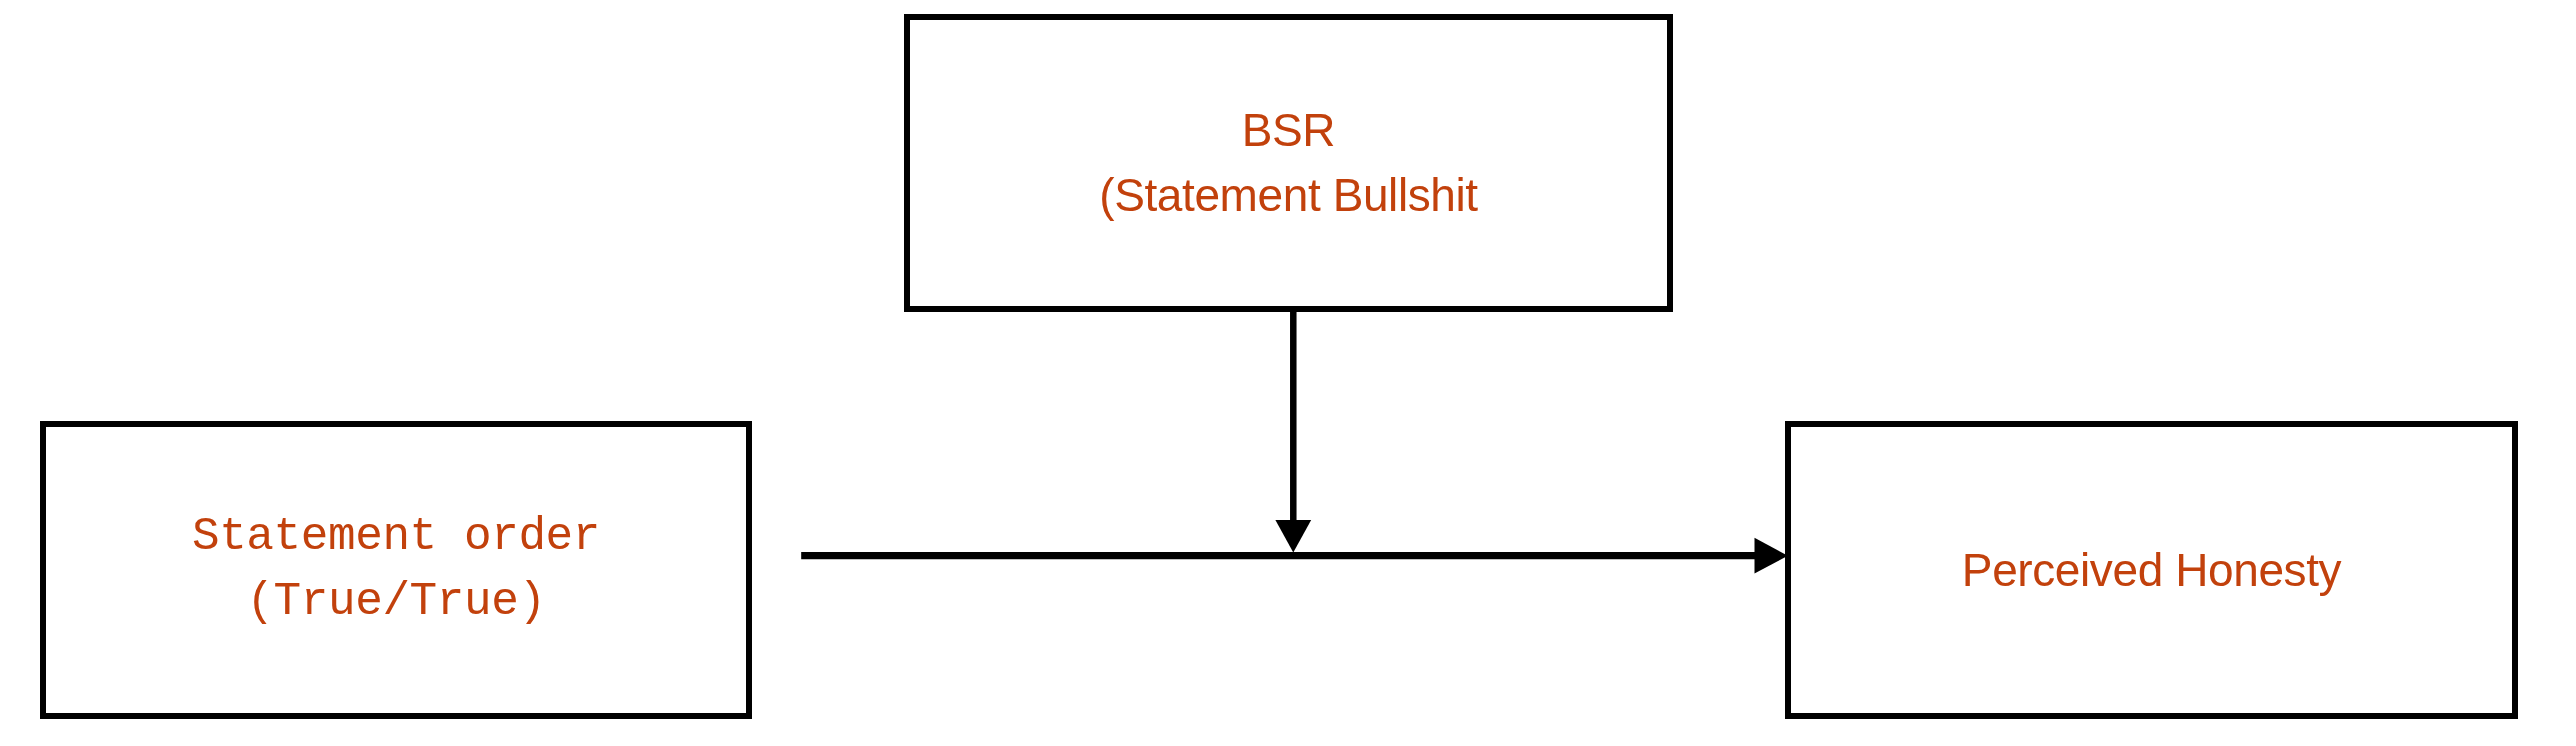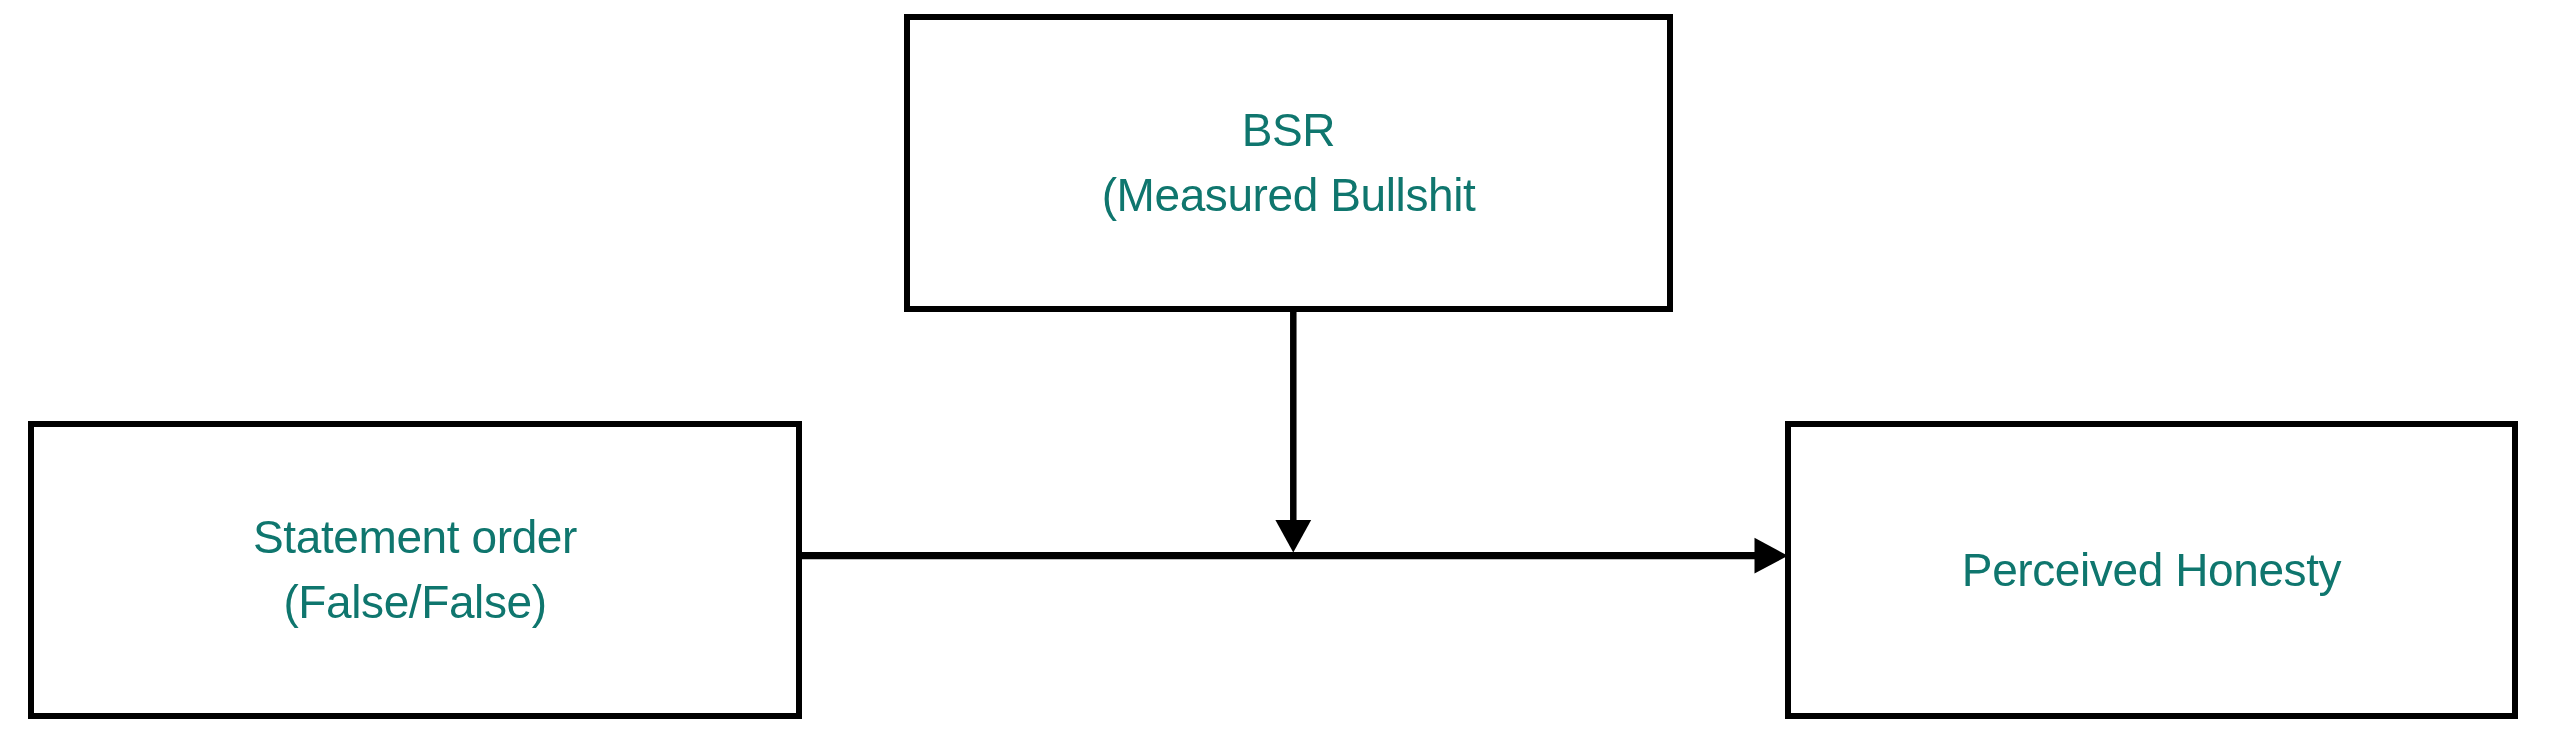--- a/index.html
+++ b/index.html
@@ -31,39 +31,40 @@
     box-sizing: border-box;
     border: 6.5px solid #000000;
     background: #ffffff;
     display: flex;
     flex-direction: column;
     align-items: center;
     justify-content: center;
     text-align: center;
   }
   .node-label {
-    color: #0f766e;
+    color: #c2410c;
     font-size: 46px;
     line-height: 65px;
     letter-spacing: -0.4px;
     white-space: nowrap;
     font-weight: 400;
   }
   
   #node-bsr {
     left: 904px;
     top: 14px;
     width: 769px;
     height: 298px;
   }
   #node-statement-order {
-    left: 28px;
+    left: 40px;
     top: 421px;
-    width: 774px;
+    width: 712px;
     height: 298px;
+    font-family: Liberation Mono, monospace;
   }
   #node-perceived-honesty {
     left: 1785px;
     top: 421px;
     width: 733px;
     height: 298px;
   }
 </style>
 </head>
 <body>
@@ -78,26 +79,26 @@
     </g>
 
     <g>
       <line x1="1590" y1="383" x2="1590" y2="644" stroke="#000000" stroke-width="8"></line>
       <polygon points="1590,679 1568,639 1612,639" fill="#000000"></polygon>
     </g>
   </svg>
 
   <div class="node-box" id="node-bsr">
     <span class="node-label">BSR</span>
-    <span class="node-label">(Measured Bullshit</span>
+    <span class="node-label">(Statement Bullshit</span>
   </div>
 
   <div class="node-box" id="node-statement-order">
     <span class="node-label">Statement order</span>
-    <span class="node-label">(False/False)</span>
+    <span class="node-label">(True/True)</span>
   </div>
 
   <div class="node-box" id="node-perceived-honesty">
     <span class="node-label">Perceived Honesty</span>
   </div>
 
 </div>
 
 
 </body></html>

